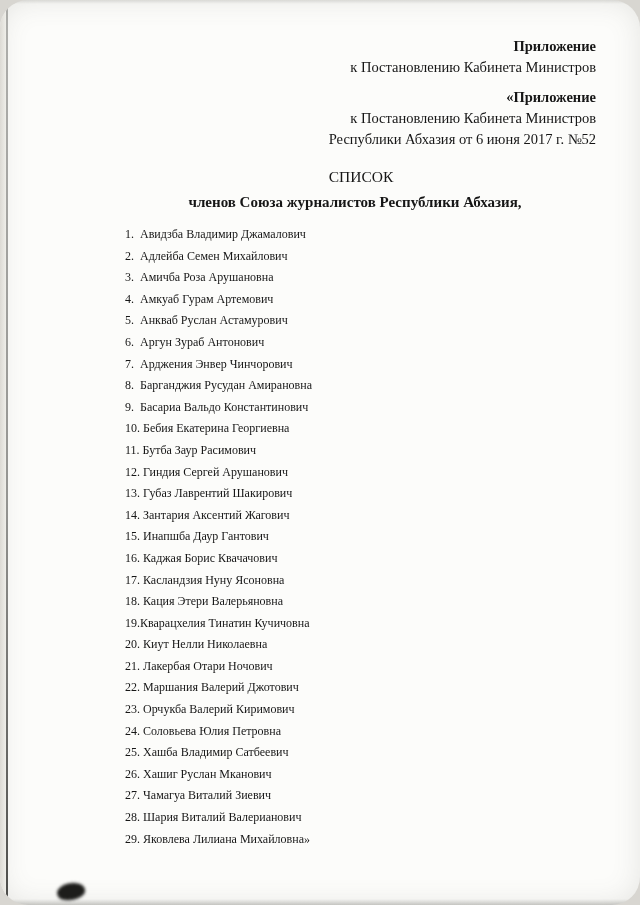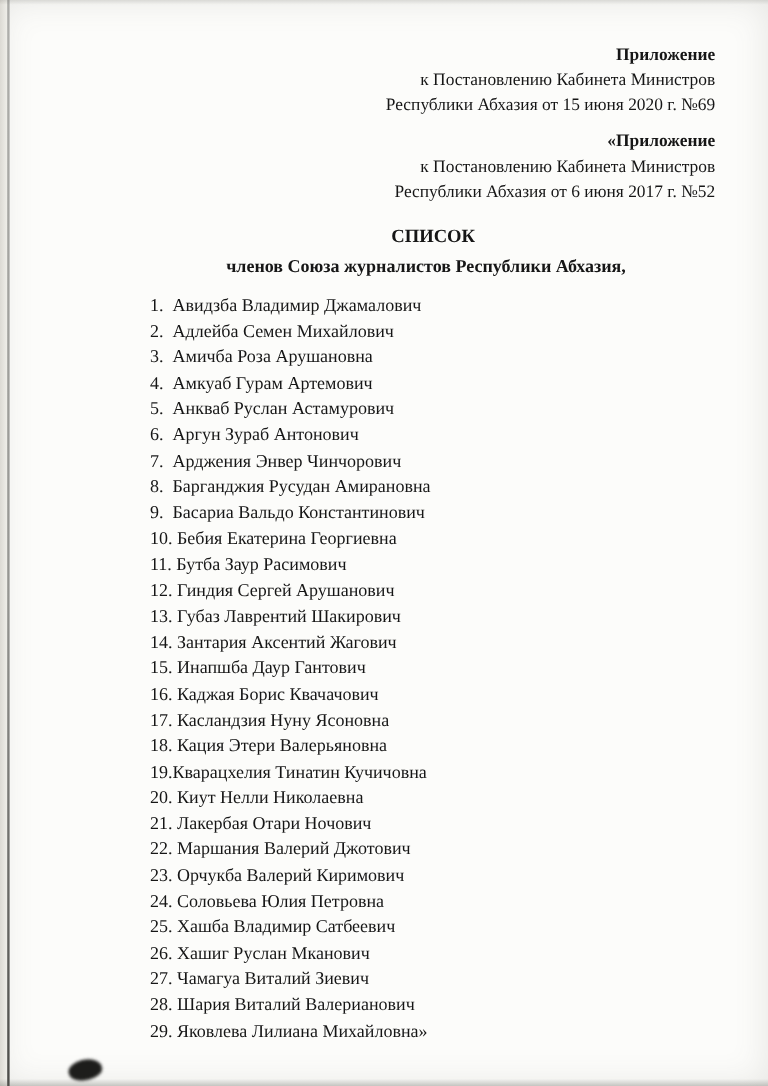--- a/index.html
+++ b/index.html
@@ -8,20 +8,21 @@
     font-family:"Liberation Serif","DejaVu Serif",serif;
   }
   .page{
     position:relative;
     width:640px;
     height:905px;
     background:#fcfcfa;
     color:#161616;
     overflow:hidden;
     box-shadow:inset 0 0 28px rgba(95,95,88,0.14);
+    border-radius:28px;
   }
   
   .scan-margin-left{
     position:absolute;left:0;top:0;width:6px;height:100%;
     background:linear-gradient(to right,#dcdad4,#efeee9);
   }
   .scan-line-left{
     position:absolute;left:6px;top:0;width:2px;height:100%;
     background:linear-gradient(to bottom,
       rgba(90,90,86,0.45) 0%,
@@ -53,39 +54,39 @@
   }
   .header-block.second{ margin-top:9px; }
   .hdr-title{ font-weight:bold; }
 
   
   .doc-heading{
     margin-top:16px;
     padding-left:86px;
     padding-right:4px;
     text-align:center;
-    font-weight:bold;
+    font-weight:normal;
     font-size:15.5px;
     line-height:22px;
   }
   .doc-subheading{
     margin-top:4px;
     padding-left:86px;
     padding-right:16px;
     text-align:center;
     font-weight:bold;
     font-size:15px;
     line-height:21px;
   }
 
   
   .members-list{
     margin-top:11px;
     margin-left:125px;
-    font-size:15px;
+    font-size:12px;
     line-height:21.6px;
     white-space:pre;
   }
   .list-item{
     height:21.6px;
   }
 </style>
 </head>
 <body>
 
@@ -93,21 +94,20 @@
 
   <div class="scan-margin-left"></div>
   <div class="scan-line-left"></div>
   <div class="scan-top-shadow"></div>
   <div class="scan-bottom-shadow"></div>
   <div class="scan-blotch"></div>
 
   <div class="header-block">
     <div class="hdr-title">Приложение</div>
     <div class="hdr-line">к Постановлению Кабинета Министров</div>
-    <div class="hdr-line">Республики Абхазия от 15 июня 2020 г. №69</div>
   </div>
 
   <div class="header-block second">
     <div class="hdr-title">«Приложение</div>
     <div class="hdr-line">к Постановлению Кабинета Министров</div>
     <div class="hdr-line">Республики Абхазия от 6 июня 2017 г. №52</div>
   </div>
 
   <div class="doc-heading">СПИСОК</div>
 

